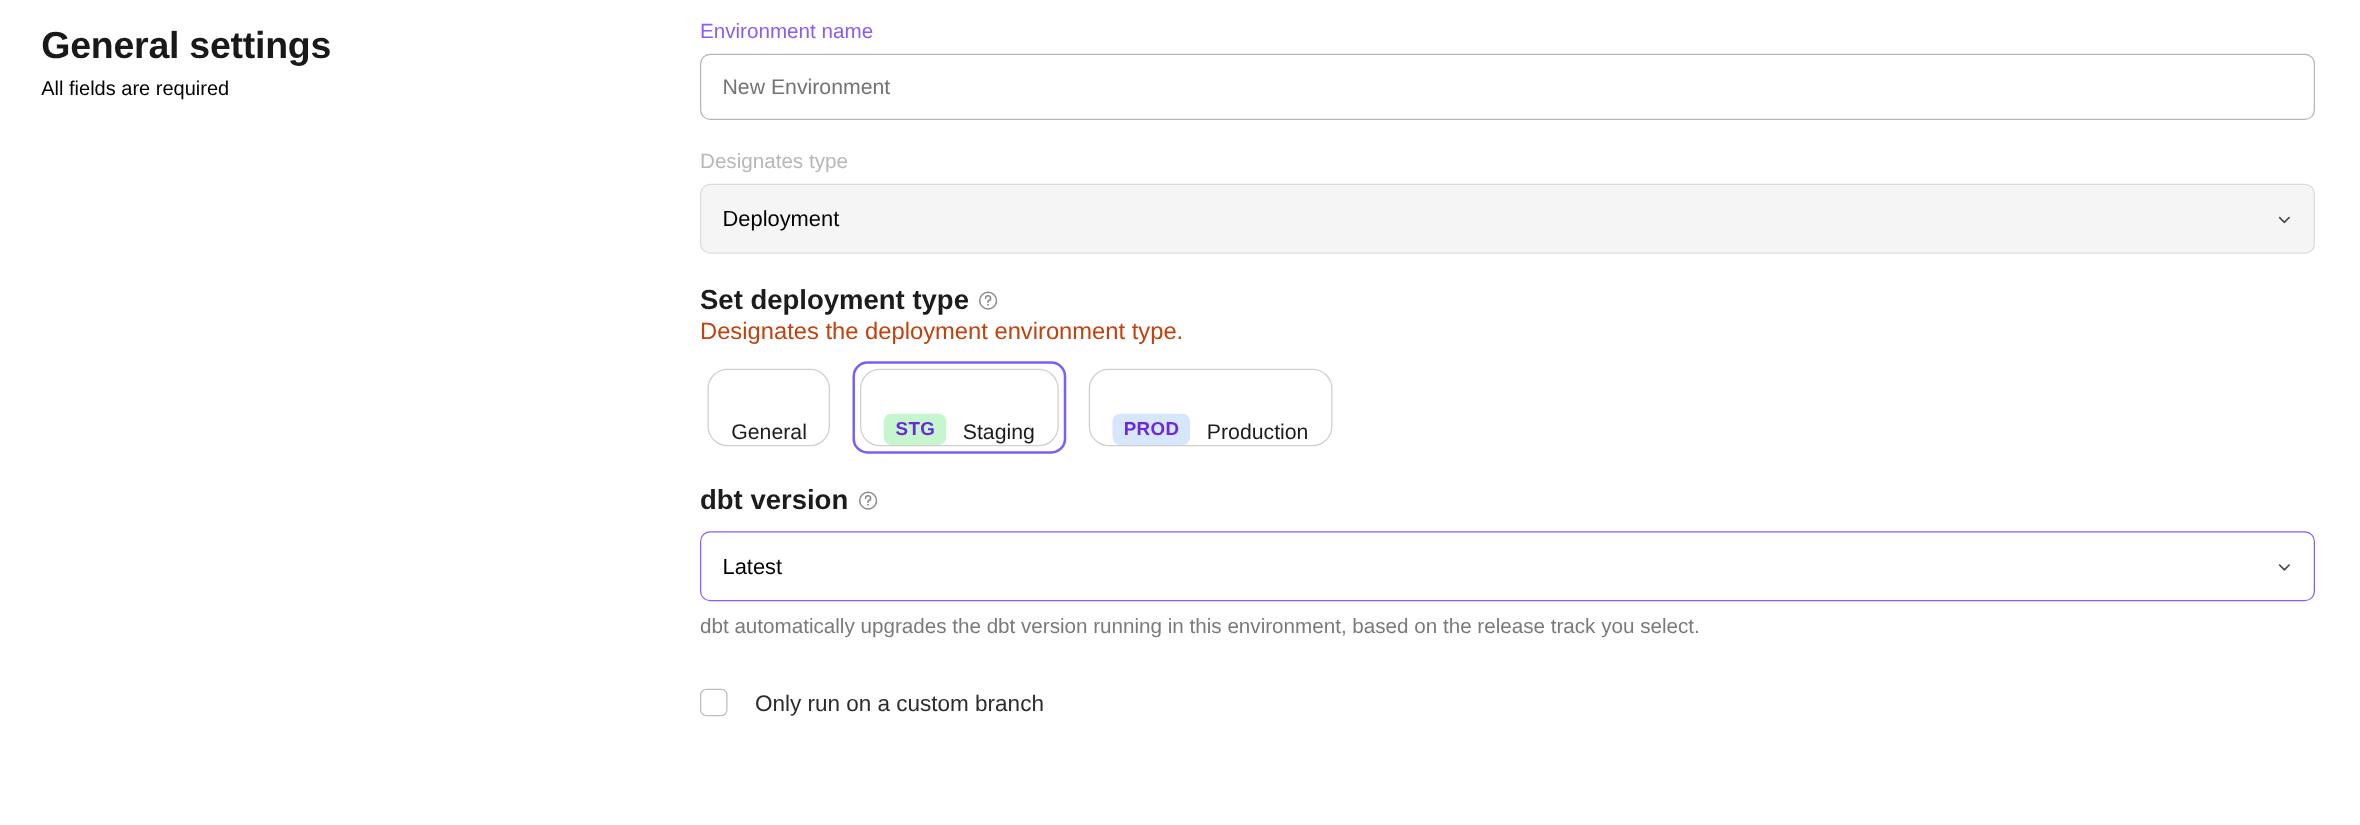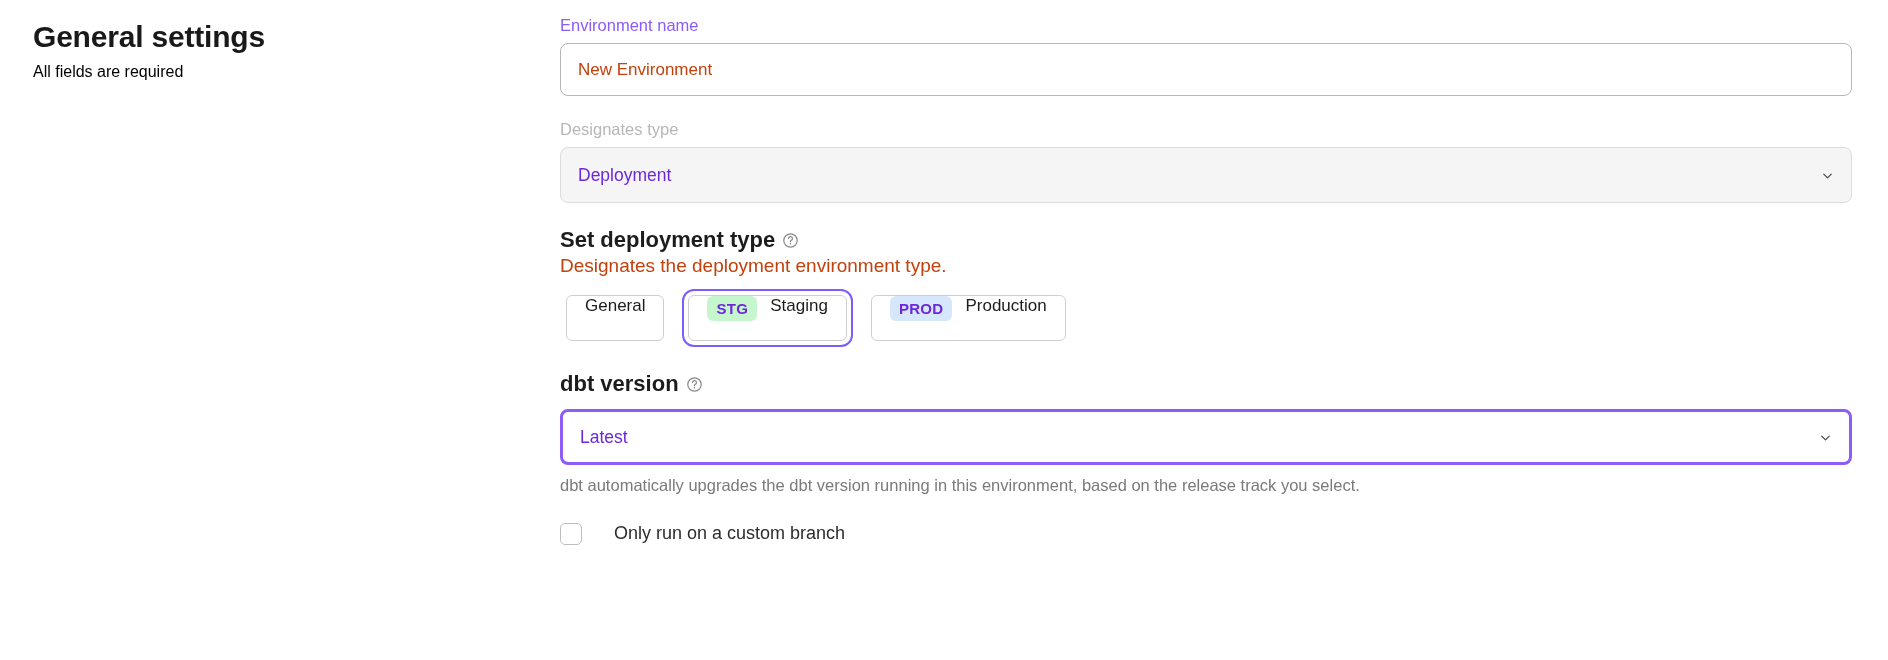--- a/index.html
+++ b/index.html
@@ -86,40 +86,40 @@
   .text-input {
     width: 100%;
     height: 53px;
     border: 1px solid #b9b4b8;
     border-radius: 8px;
     background: #ffffff;
     display: flex;
     align-items: center;
     padding: 0 17px;
     font-size: 17px;
-    color: #c2410c;
+    color: #737373;
   }
 
   .select-box {
     width: 100%;
     height: 56px;
     border: 1px solid #dcdcdc;
     border-radius: 8px;
     background: #f5f5f5;
     display: flex;
     align-items: center;
     justify-content: space-between;
     padding: 0 16px 0 17px;
     font-size: 17.5px;
-    color: #6d28d9;
+    color: #000000;
   }
 
   .select-box.enabled {
     background: #ffffff;
-    border: 3px solid #8b5cf6;
+    border: 1px solid #8b5cf6;
   }
 
   .chevron {
     color: #4a4a4a;
     display: flex;
     align-items: center;
     flex: none;
   }
   .chevron svg { display: block; }
 
@@ -146,26 +146,26 @@
 
   .seg-wrap {
     padding: 4px;
     border-radius: 12px;
     border: 2.5px solid transparent;
     display: flex;
   }
   .seg-wrap.focused { border-color: #7c5cfa; }
 
   .seg-btn {
-    height: 46px;
+    height: 62px;
     border: 1px solid #cfcfcf;
-    border-radius: 6px;
-    background: #ffffff;
-    display: flex;
-    align-items: flex-start;
+    border-radius: 16px;
+    background: #ffffff;
+    display: flex;
+    align-items: flex-end;
     gap: 13px;
     padding: 0 18px;
     font-size: 17px;
     color: #1c1c1c;
     white-space: nowrap;
   }
 
   .badge {
     font-size: 15px;
     font-weight: 700;
@@ -174,23 +174,23 @@
     padding: 4px 9px;
     line-height: 17px;
     color: #6d28d9;
   }
   .badge.stg  { background: #c6f6ce; }
   .badge.prod { background: #d6e6fb; }
 
   
   .check-row {
     display: flex;
-    align-items: flex-end;
-    gap: 32px;
-    margin-top: 25px;
+    align-items: flex-start;
+    gap: 22px;
+    margin-top: 39px;
   }
 
   .checkbox {
     width: 22px;
     height: 22px;
     border: 1px solid #bdbdbd;
     border-radius: 5px;
     background: #ffffff;
     flex: none;
   }

